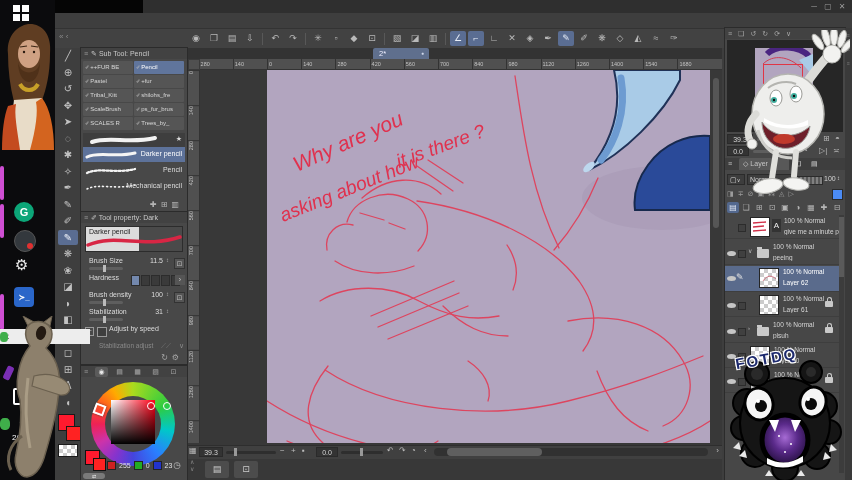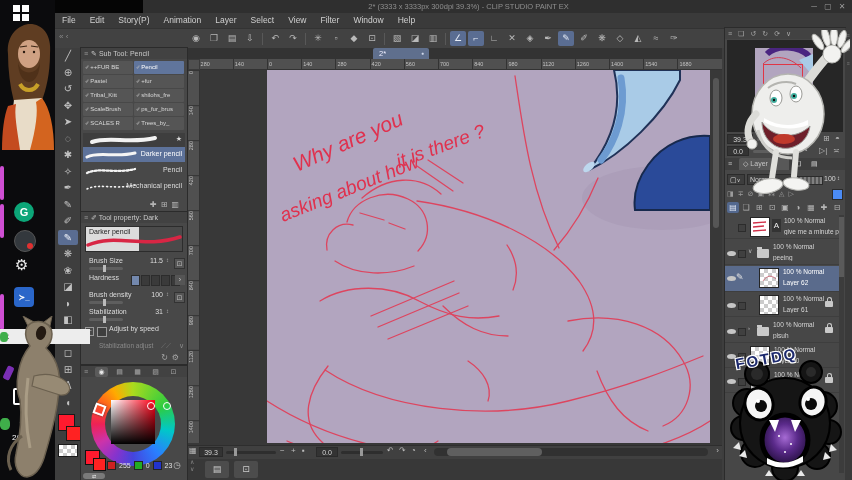--- a/index.html
+++ b/index.html
@@ -227,39 +227,26 @@
     <div id="kbd"></div>
   </div>
   <div id="whitebar"><span>‹</span></div>
   <div class="greenfrag" style="left:0;top:332px;width:8px;height:10px"></div>
   <div class="greenfrag" style="left:0;top:418px;width:10px;height:12px"></div>
   <div id="purplefrag"></div>
 
   <div id="csp">
     <div id="titlebar">
       <div id="blackpatch"></div>
-      <div id="title">2* (3333 x 3333px 300dpi 39.3%) - CLIP STUDIO PAINT EX</div>
       <div id="wctl">
         <span>─</span>
         <span>▢</span>
         <span>✕</span>
       </div>
     </div>
-    <div id="menubar">
-        <span class="mitem">File</span>
-        <span class="mitem">Edit</span>
-        <span class="mitem">Story(P)</span>
-        <span class="mitem">Animation</span>
-        <span class="mitem">Layer</span>
-        <span class="mitem">Select</span>
-        <span class="mitem">View</span>
-        <span class="mitem">Filter</span>
-        <span class="mitem">Window</span>
-        <span class="mitem">Help</span>
-      </div>
     <div id="cmdbar">
       <span id="dockarrows">« ‹</span>
       <div id="cmdicons">
           <span class="cicon">◉</span>
           <span class="cicon">❐</span>
           <span class="cicon">▤</span>
           <span class="cicon">⇩</span>
           <span class="csep"></span>
           <span class="cicon">↶</span>
           <span class="cicon">↷</span>

